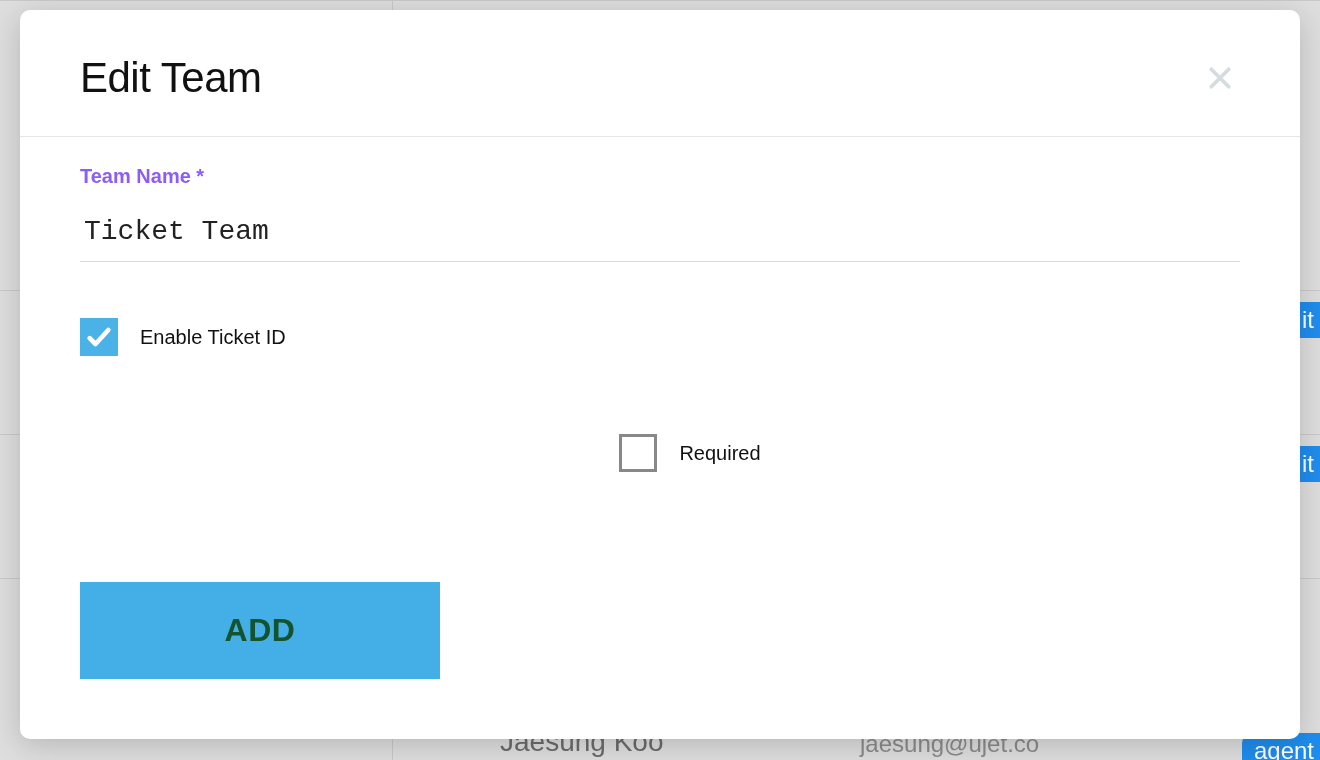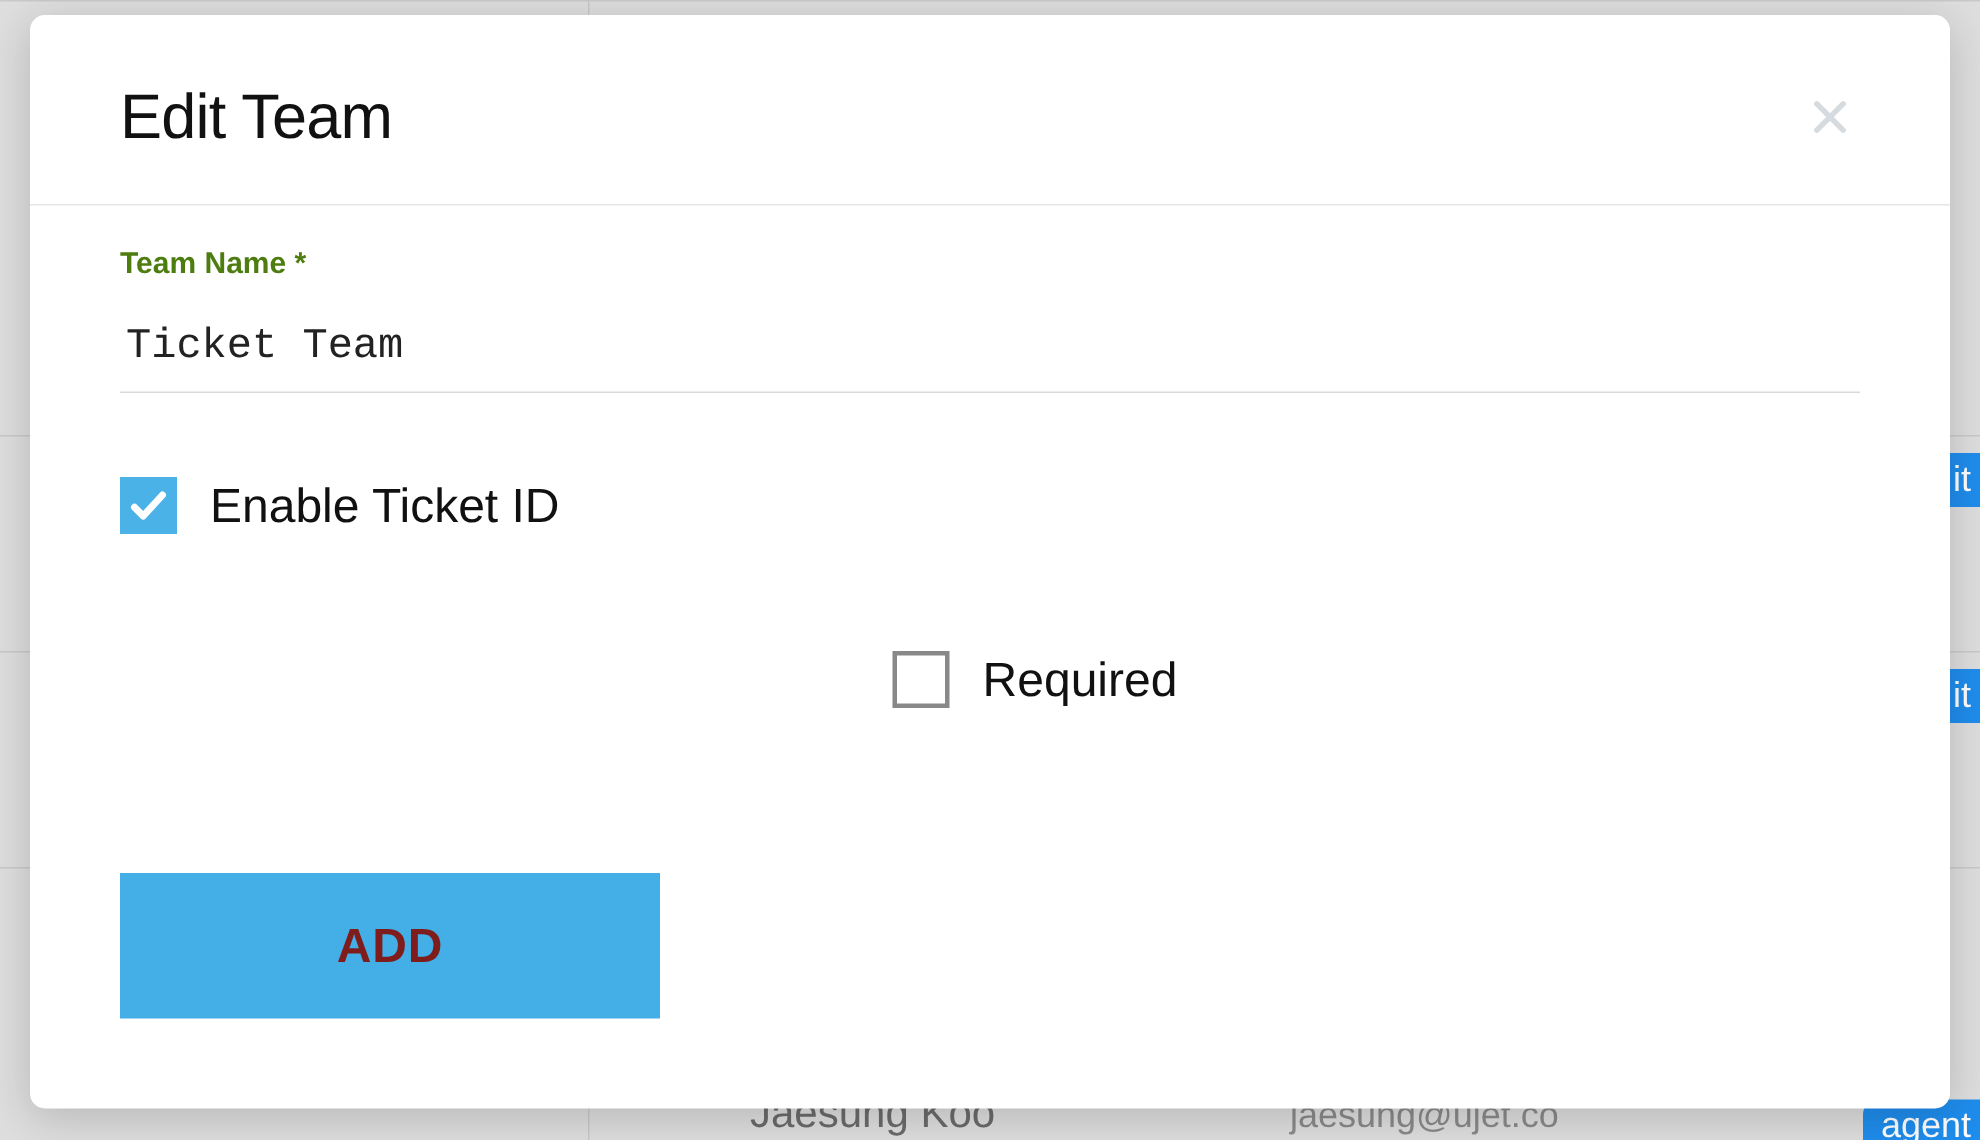--- a/index.html
+++ b/index.html
@@ -92,21 +92,21 @@
     .close-btn svg {
       width: 30px;
       height: 30px;
     }
     .modal-body {
       padding: 28px 60px 0 60px;
     }
     .field-label {
       font-size: 20px;
       font-weight: 600;
-      color: #4d7c0f;
+      color: #8b5cf6;
       margin-bottom: 10px;
     }
     .text-input {
       width: 100%;
       border: none;
       border-bottom: 1px solid #d9d9d9;
       font-size: 28px;
       color: #222;
       padding: 18px 4px 14px 4px;
       outline: none;
@@ -137,21 +137,21 @@
     .checkbox.checked {
       background: #4bb2e8;
       border-color: #4bb2e8;
     }
     .checkbox.checked svg {
       width: 28px;
       height: 28px;
       color: #fff;
     }
     .checkbox-label {
-      font-size: 32px;
+      font-size: 20px;
       color: #111;
     }
     .modal-actions {
       display: flex;
       justify-content: space-between;
       align-items: stretch;
       padding: 0 60px;
       margin-top: 110px;
       gap: 40px;
     }
@@ -160,21 +160,21 @@
       font-weight: 600;
       padding: 30px 20px;
       cursor: pointer;
       border: none;
       font-family: inherit;
       text-align: center;
       letter-spacing: 0.5px;
     }
     .btn-primary {
       background: #44aee6;
-      color: #7f1d1d;
+      color: #14532d;
       width: 360px;
     }
     .btn-secondary {
       background: #fff;
       color: #3ea6df;
       border: 3px solid #3ea6df;
       width: 408px;
       font-weight: 600;
     }
   </style>

